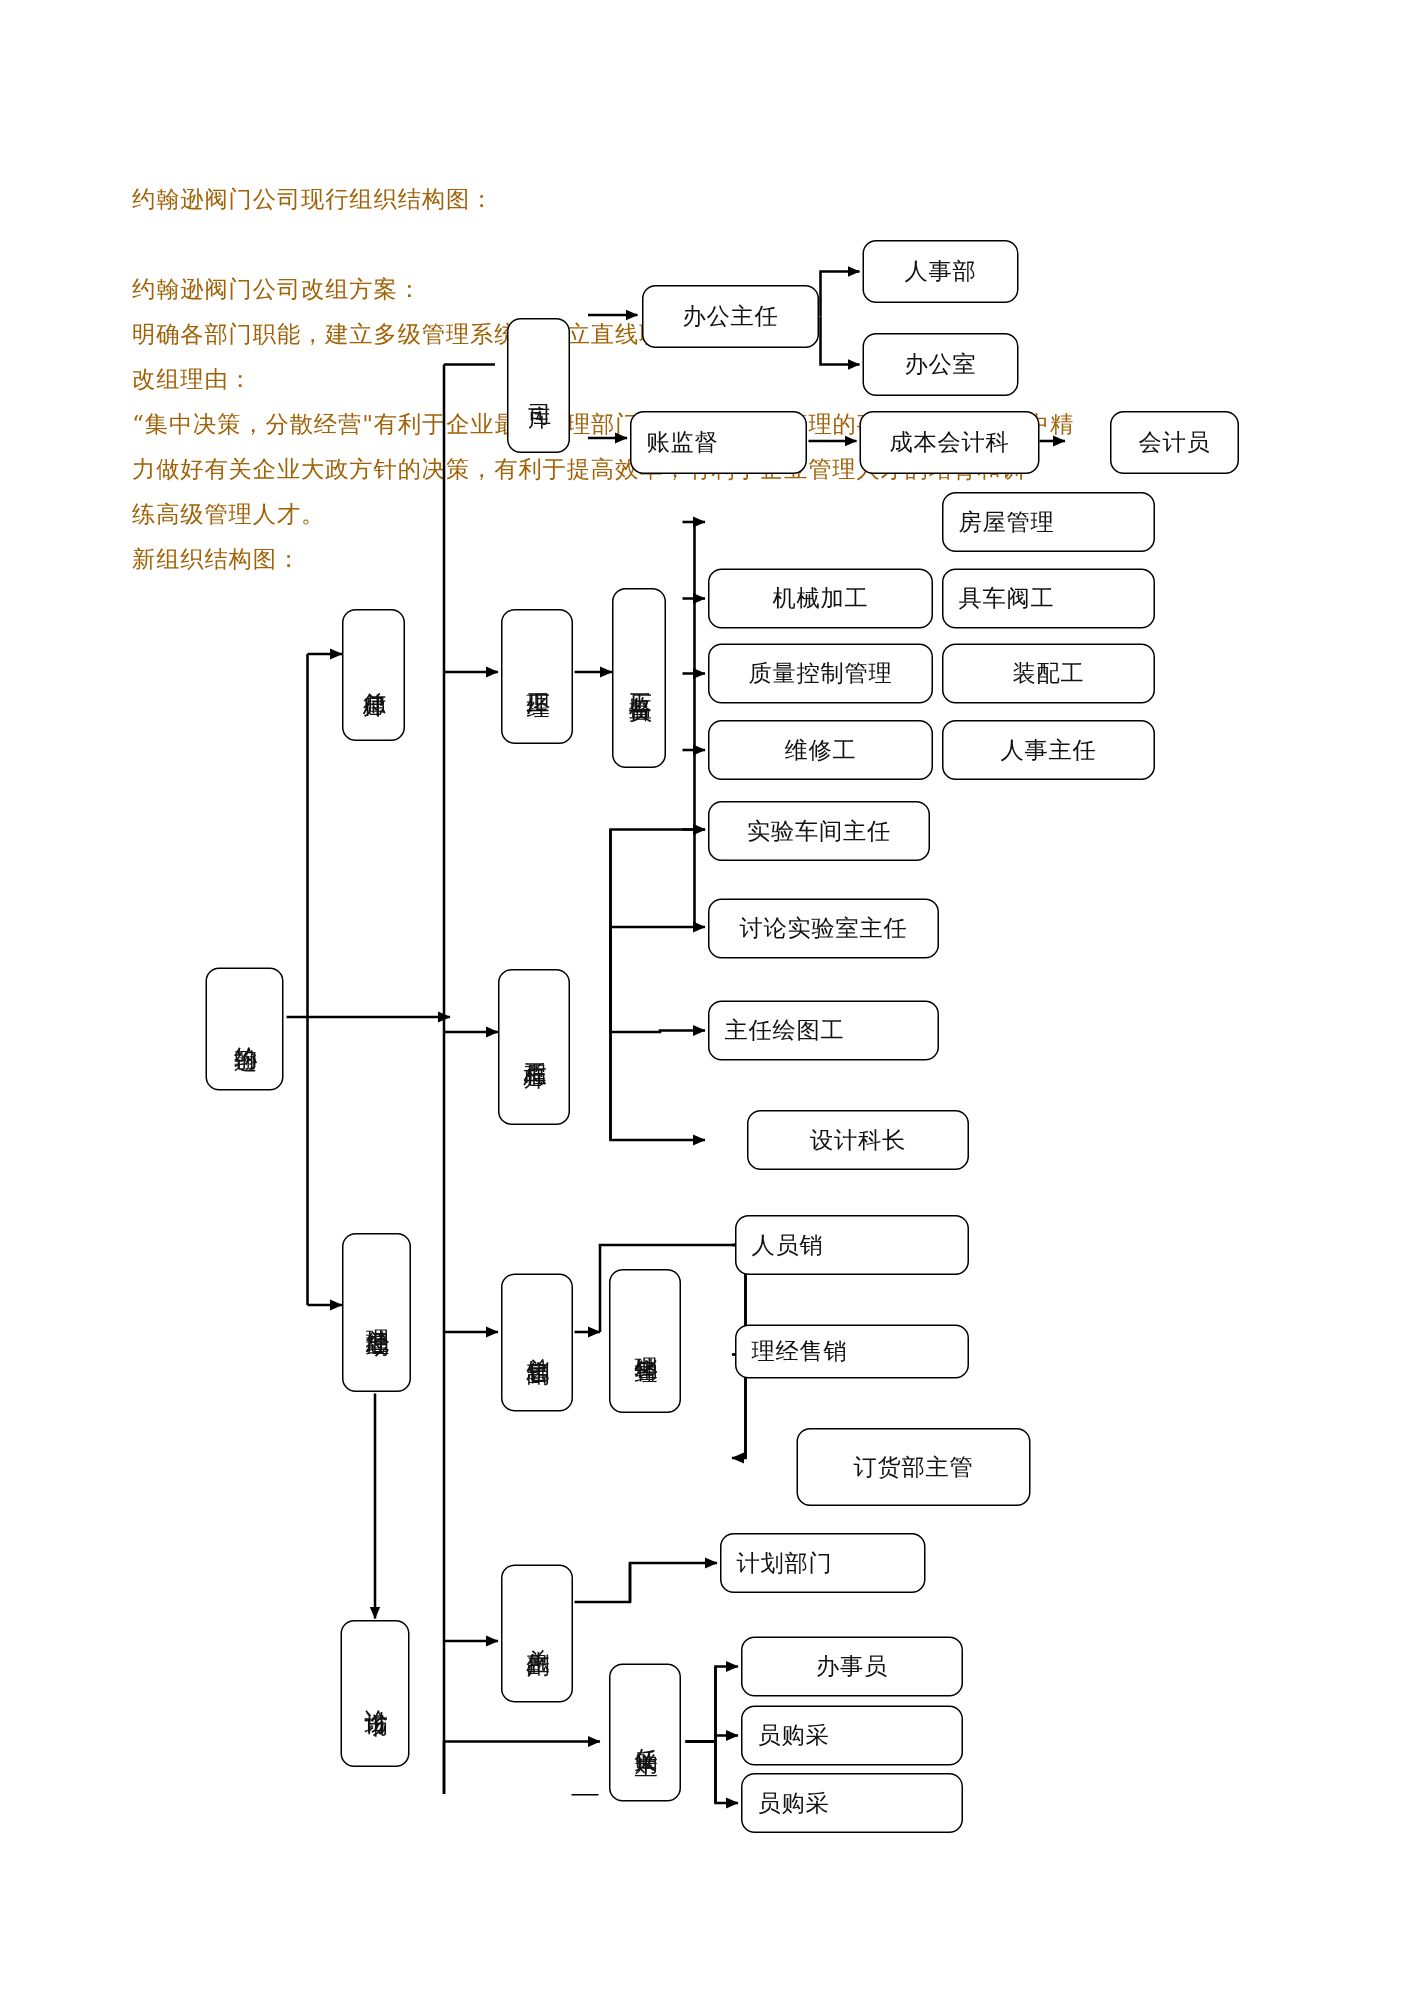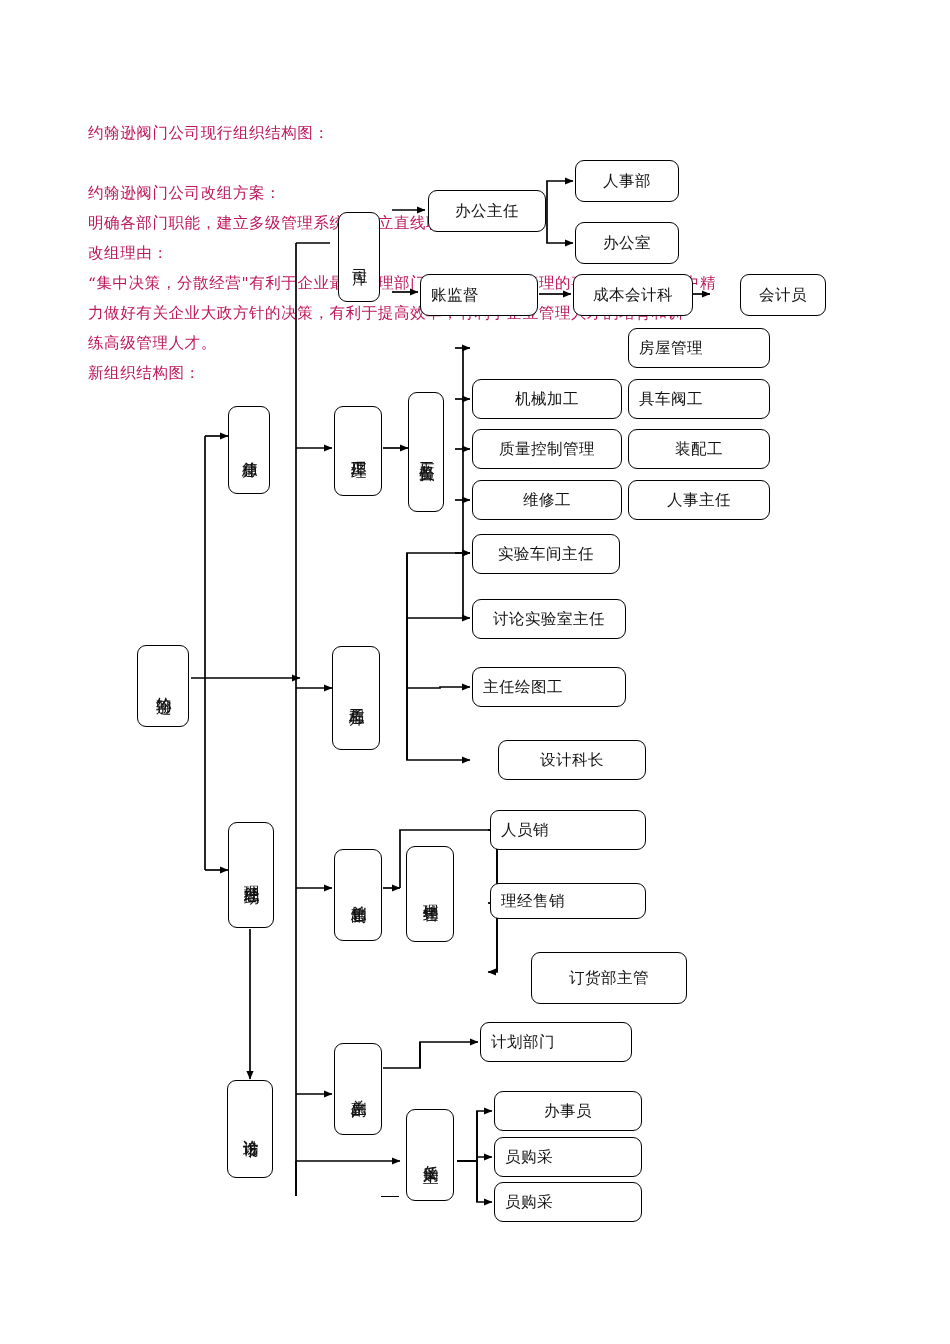--- a/index.html
+++ b/index.html
@@ -2,21 +2,21 @@
 <html><head>
 <meta charset="utf-8">
 <style>
   html,body{margin:0;padding:0;background:#ffffff;}
   body{width:950px;height:1344px;position:relative;overflow:hidden;
        font-family:"DejaVu Serif","Liberation Serif",serif;color:#000;}
   #page{position:absolute;left:0;top:0;width:950px;height:1344px;}
 
   
   .prose{position:absolute;left:88px;top:118px;width:840px;
-         font-size:15.5px;line-height:30px;letter-spacing:.6px;color:#be185d;}
+         font-size:15.5px;line-height:30px;letter-spacing:.6px;color:#a16207;}
   .prose p{margin:0;white-space:pre-wrap;}
   .blank{height:30px;}
 
   
   #wires{position:absolute;left:0;top:0;width:950px;height:1344px;
          pointer-events:none;}
 
   
   .box{position:absolute;box-sizing:border-box;border:1.6px solid #000;
        border-radius:9px;background:#fff;display:flex;align-items:center;
@@ -259,21 +259,21 @@
 
   <div class="box h" style="left:490px;top:952px;width:156px;height:52px;margin-left:41px;">
     <span>订货部主管</span>
   </div>
 
   <div class="box v" style="left:334px;top:1043px;width:48px;height:92px;writing-mode:vertical-rl;flex-direction:row;">
     <span>总</span>
     <span>生产副</span>
   </div>
 
-  <div class="box h left" style="left:480px;top:1022px;width:152px;height:40px;">
+  <div class="box h left" style="left:480px;top:1022px;width:137px;height:40px;">
     <span>计划部门</span>
   </div>
 
   <div class="box v" style="left:406px;top:1109px;width:48px;height:92px;writing-mode:vertical-rl;flex-direction:row;">
     <span>任</span>
     <span>采购主</span>
   </div>
 
   <div class="box h" style="left:494px;top:1091px;width:148px;height:40px;">
     <span>办事员</span>

